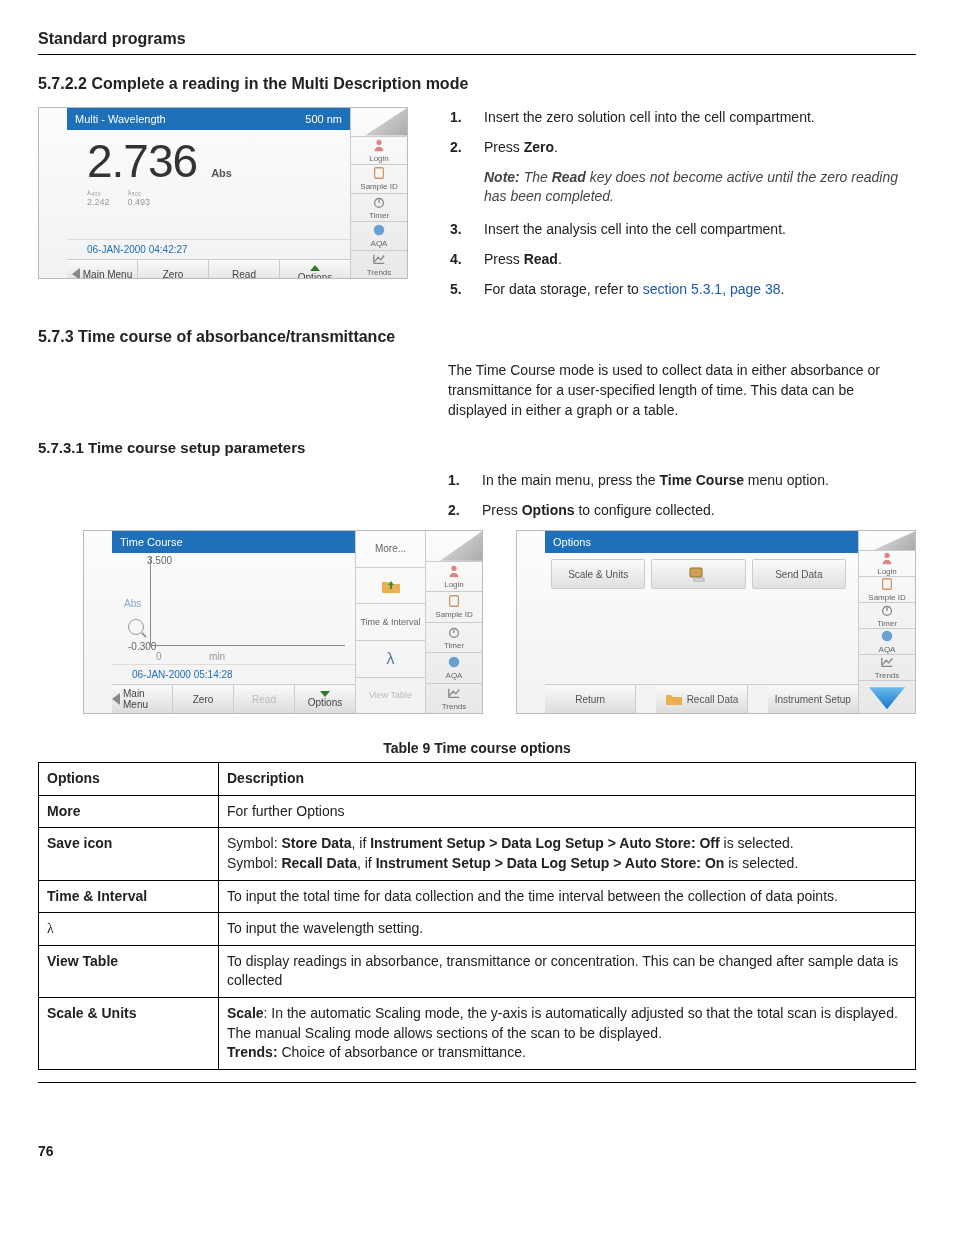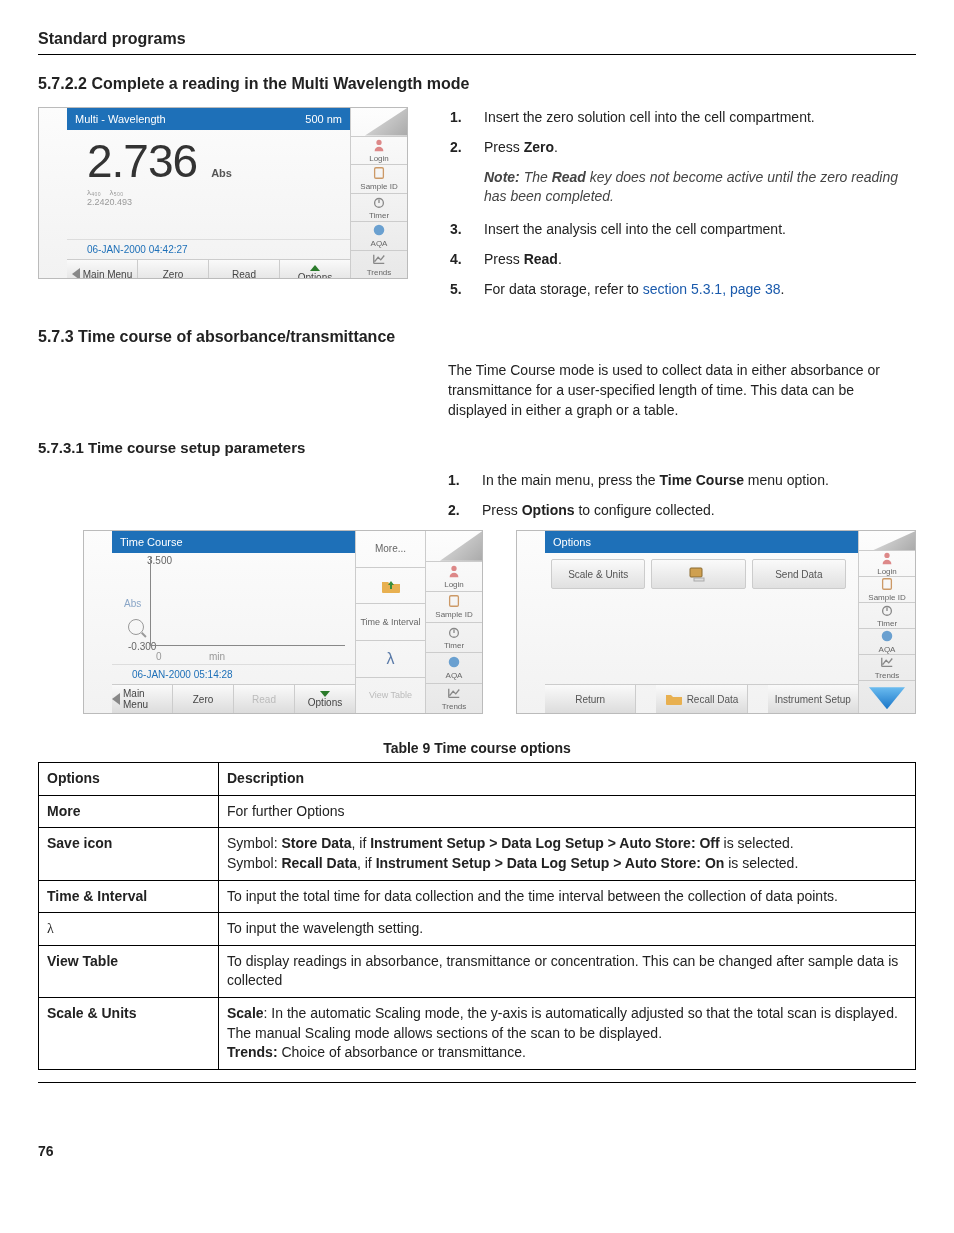--- a/index.html
+++ b/index.html
@@ -42,21 +42,21 @@
     display: flex;
     overflow: hidden;
     padding-left: 28px;
   }
   .device .main-area { flex: 1; border-right: 1px solid #ccc; position: relative; padding: 0; }
   .device .sidebar { width: 56px; background: linear-gradient(#fdfdfd,#e8e8e8); display:flex; flex-direction:column; }
   .titlebar { background: #1e70b8; color: #fff; height: 22px; display: flex; align-items: center; justify-content: space-between; padding: 0 8px; font-size: 11px; }
   .big-num-row { display:flex; align-items:baseline; gap:14px; padding: 4px 20px 0 20px; text-align: right; }
   .big-num { font-size: 46px; font-weight: 500; color: #333; letter-spacing: -1px; }
   .unit-lbl { font-size: 11px; font-weight: bold; color: #555; }
-  .mini-vals { display:flex; padding: 0 20px 8px 20px; color:#999; font-size: 9px; }
+  .mini-vals { display:flex; gap: 18px; padding: 0 20px 8px 20px; color:#999; font-size: 9px; }
   .mini-vals .col .h { font-size: 8px; }
   .dateline { color:#1e70b8; font-size:10px; padding: 0 20px 4px 20px; border-top: 1px solid #ddd; margin-top: 56px; padding-top:4px; }
   .btnbar { display:flex; border-top: 1px solid #ccc; }
   .btnbar .btn { flex:1; height: 28px; display:flex; align-items:center; justify-content:center; background: linear-gradient(#fafafa,#dcdcdc); border-right: 1px solid #ccc; font-size:10px; color:#444; position:relative; }
   .btnbar .btn.disabled { color: #bbb; }
   .btnbar .btn:last-child { border-right:none; }
   .btn .back-tri { width:0; height:0; border-top:6px solid transparent; border-bottom:6px solid transparent; border-right: 8px solid #888; margin-right:3px; }
   .btn .up-tri { width:0; height:0; border-left:5px solid transparent; border-right:5px solid transparent; border-bottom: 6px solid #2a7a2a; margin-bottom:1px; }
   .btn .dn-tri { width:0; height:0; border-left:5px solid transparent; border-right:5px solid transparent; border-top: 6px solid #2a7a2a; margin-top:1px; }
   .btn.stacked { flex-direction: column; gap:0; }
@@ -95,21 +95,21 @@
   .fig-row { display:flex; justify-content: space-between; gap: 28px; margin: 0 0 6px 0; padding-left: 45px; }
   .fig-row .device { width: 400px; }
 
 </style>
 </head>
 <body>
 
 <div class="header-title">Standard programs</div>
 <hr class="header-rule">
 
-<div class="section-heading">5.7.2.2  Complete a reading in the Multi Wavelength mode</div>
+<div class="section-heading">5.7.2.2  Complete a reading in the Multi Description mode</div>
 
 <div class="two-col">
 
   <div class="left-fig">
     <div class="device" style="height:172px;">
       <div class="main-area">
         <div class="titlebar">
           <span>Multi - Wavelength</span>
           <span>500 nm</span>
         </div>

